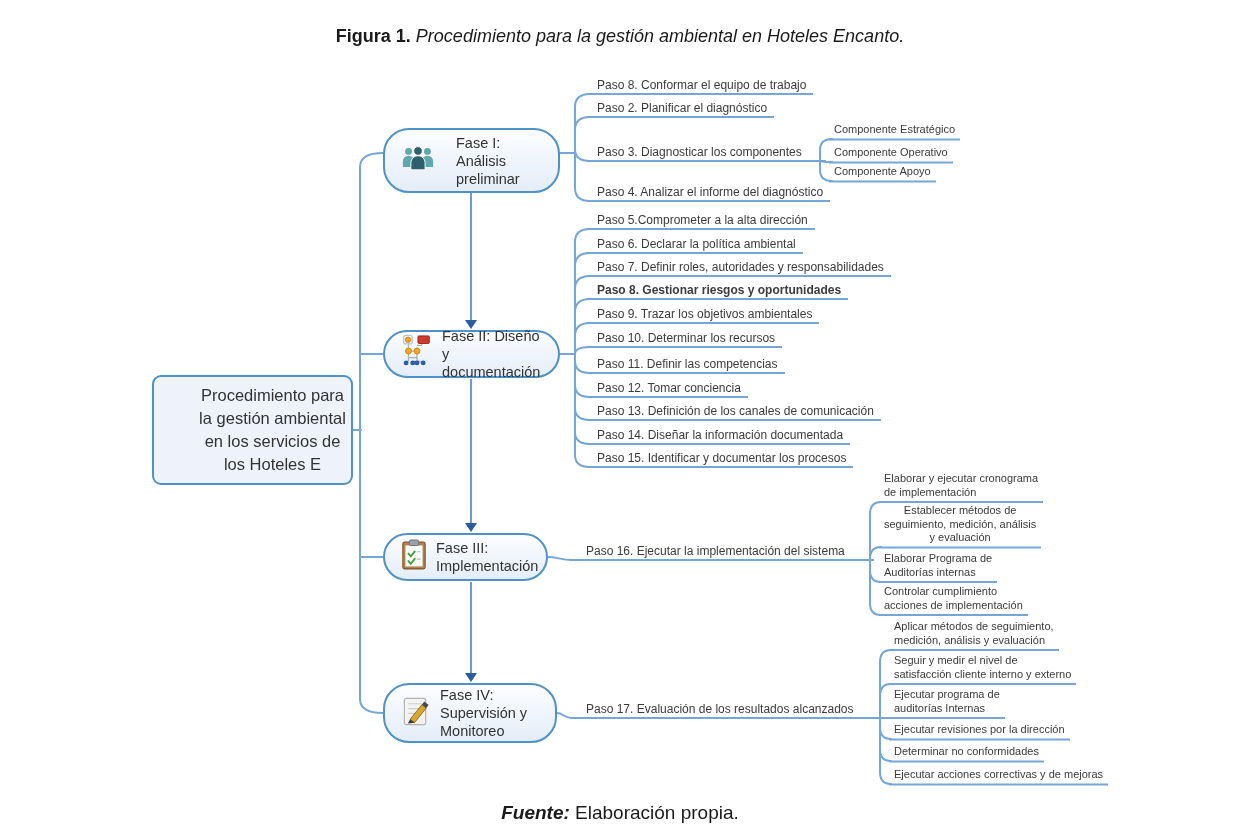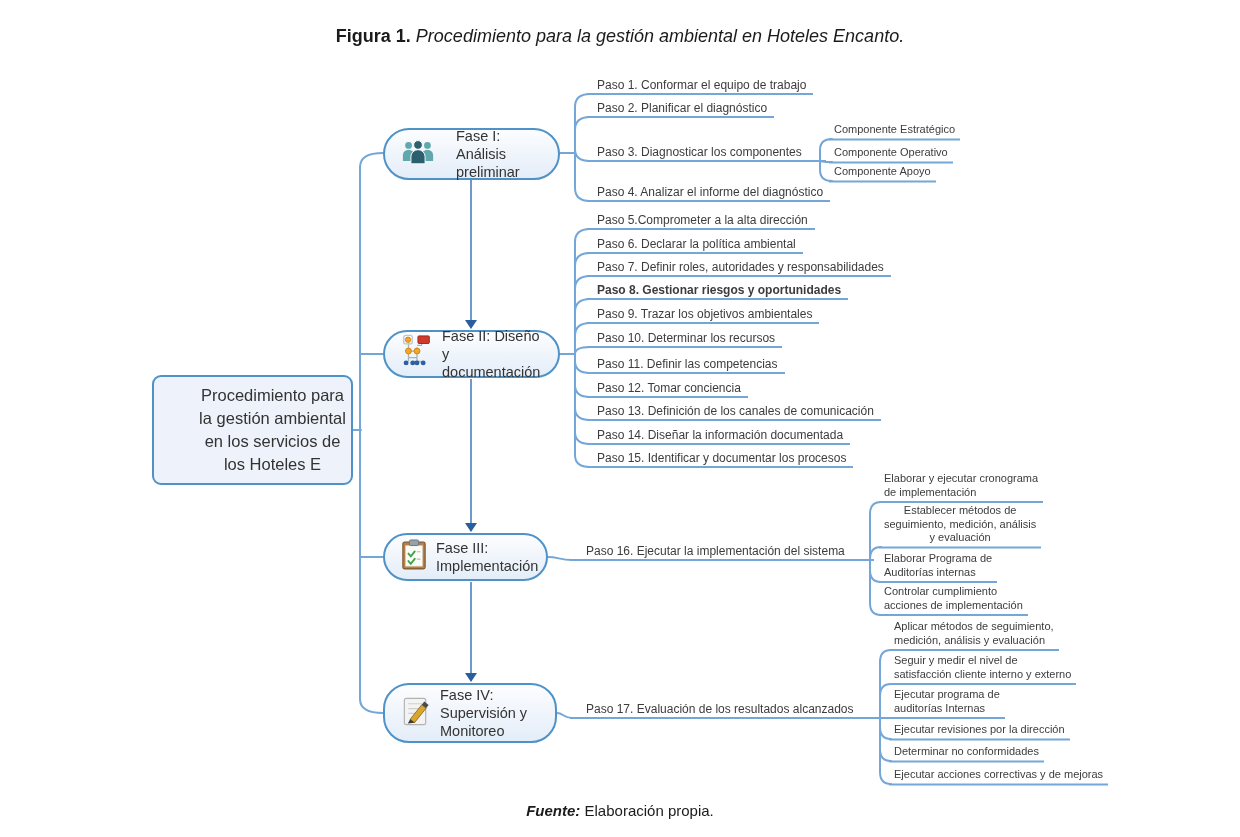--- a/index.html
+++ b/index.html
@@ -98,21 +98,21 @@
     </g>
   </svg>
 
   <div class="rootnode">
     <span data-bind="root_node">Procedimiento para
 la gestión ambiental
 en los servicios de
 los Hoteles E</span>
   </div>
 
-  <div class="phase" style="left:383px;top:128px;width:177px;height:52px;gap:21px;">
+  <div class="phase" style="left:383px;top:128px;width:177px;height:65px;gap:21px;">
     <span>
       <svg width="34" height="29" viewBox="0 0 36 30">
         <g fill="#5fa8ad">
           <circle cx="8" cy="7.5" r="3.6"></circle>
             <path d="M2 24 v-6 a6 6 0 0 1 12 0 V24 z"></path>
           <circle cx="28" cy="7.5" r="3.6"></circle>
             <path d="M22 24 v-6 a6 6 0 0 1 12 0 V24 z"></path>
         </g>
         <g fill="#2d5f6e" stroke="#ffffff" stroke-width="1">
           <circle cx="18" cy="7" r="4.6"></circle>
@@ -169,21 +169,21 @@
         <polygon points="9,24 21,9 25.5,12.5 13.5,27.5" fill="#d9a62e" stroke="#7a5c12" stroke-width="0.8"></polygon>
         <polygon points="6.5,28.5 9,24 13.5,27.5" fill="#3a3a3a"></polygon>
         <polygon points="21,9 23.5,5.8 28,9.3 25.5,12.5" fill="#4a4a4a"></polygon>
       </svg>
     </span>
     <span class="plabel" data-bind="phases.3.label">Fase IV:
 Supervisión y
 Monitoreo</span>
   </div>
 
-  <div class="step" style="left:587px;top:95px;" data-bind="fase1_steps.0">Paso 1. Conformar el equipo de trabajo</div>
+  <div class="step" style="left:587px;top:95px;" data-bind="fase1_steps.0">Paso 8. Conformar el equipo de trabajo</div>
   <div class="step" style="left:587px;top:118px;" data-bind="fase1_steps.1">Paso 2. Planificar el diagnóstico</div>
   <div class="step" style="left:587px;top:162px;min-width:222px;" data-bind="fase1_steps.2">Paso 3. Diagnosticar los componentes</div>
   <div class="step" style="left:587px;top:202px;" data-bind="fase1_steps.3">Paso 4. Analizar el informe del diagnóstico</div>
 
   <div class="substep" style="left:829px;top:140px;" data-bind="paso3_components.0">Componente Estratégico</div>
   <div class="substep" style="left:829px;top:163px;" data-bind="paso3_components.1">Componente Operativo</div>
   <div class="substep" style="left:829px;top:182px;" data-bind="paso3_components.2">Componente Apoyo</div>
 
   <div class="step" style="left:587px;top:230px;" data-bind="fase2_steps.0">Paso 5.Comprometer a la alta dirección</div>
   <div class="step" style="left:587px;top:254px;" data-bind="fase2_steps.1">Paso 6. Declarar la política ambiental</div>
@@ -212,18 +212,18 @@
   <div class="substep" style="left:889px;top:651px;" data-bind="paso17_activities.0">Aplicar métodos de seguimiento,
 medición, análisis y evaluación</div>
   <div class="substep" style="left:889px;top:685px;" data-bind="paso17_activities.1">Seguir y medir el nivel de
 satisfacción cliente interno y externo</div>
   <div class="substep" style="left:889px;top:719px;" data-bind="paso17_activities.2">Ejecutar programa de
 auditorías Internas</div>
   <div class="substep" style="left:889px;top:740px;" data-bind="paso17_activities.3">Ejecutar revisiones por la dirección</div>
   <div class="substep" style="left:889px;top:762px;" data-bind="paso17_activities.4">Determinar no conformidades</div>
   <div class="substep" style="left:889px;top:785px;" data-bind="paso17_activities.5">Ejecutar acciones correctivas y de mejoras</div>
 
-  <div class="caption" style="top:802px;font-size:15px;">
+  <div class="caption" style="top:802px;font-size:19px;">
     <span class="cap-label cap-italic" data-bind="source_caption.label">Fuente:</span>
     <span data-bind="source_caption.text">Elaboración propia.</span>
   </div>
 
 </div>
 
 </body></html>

